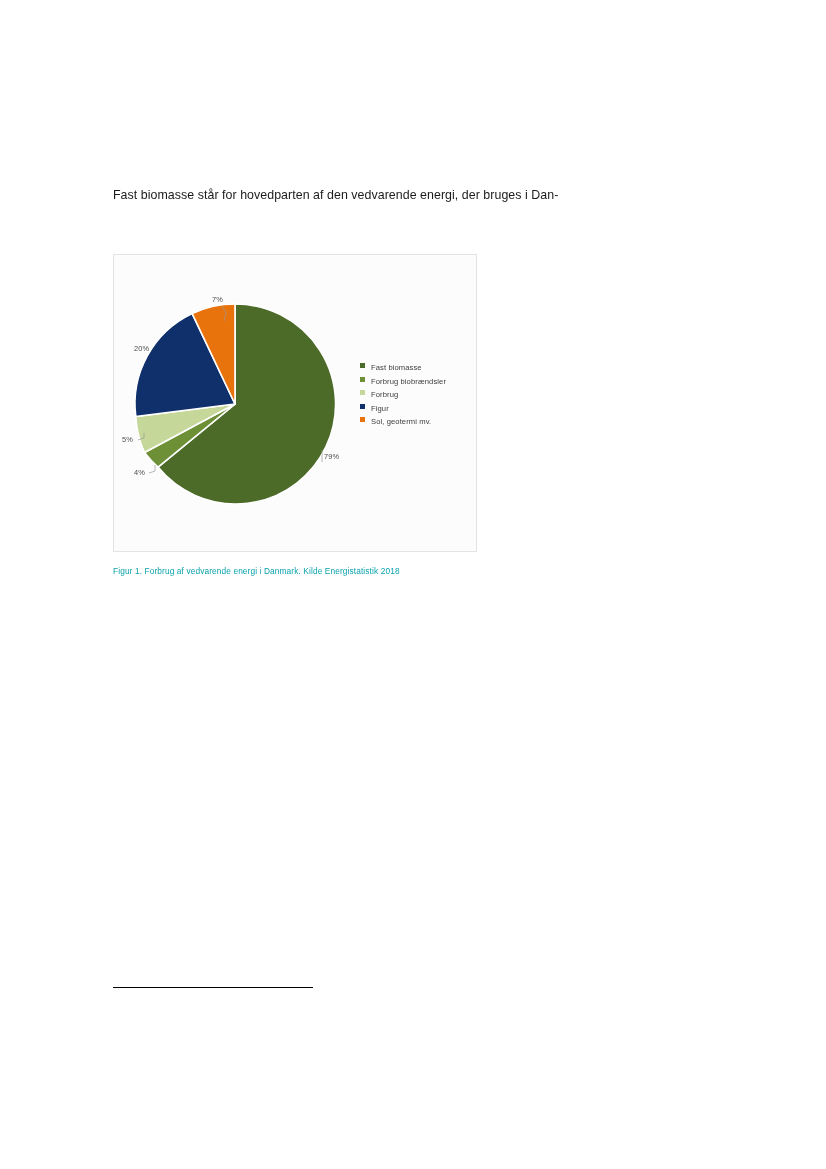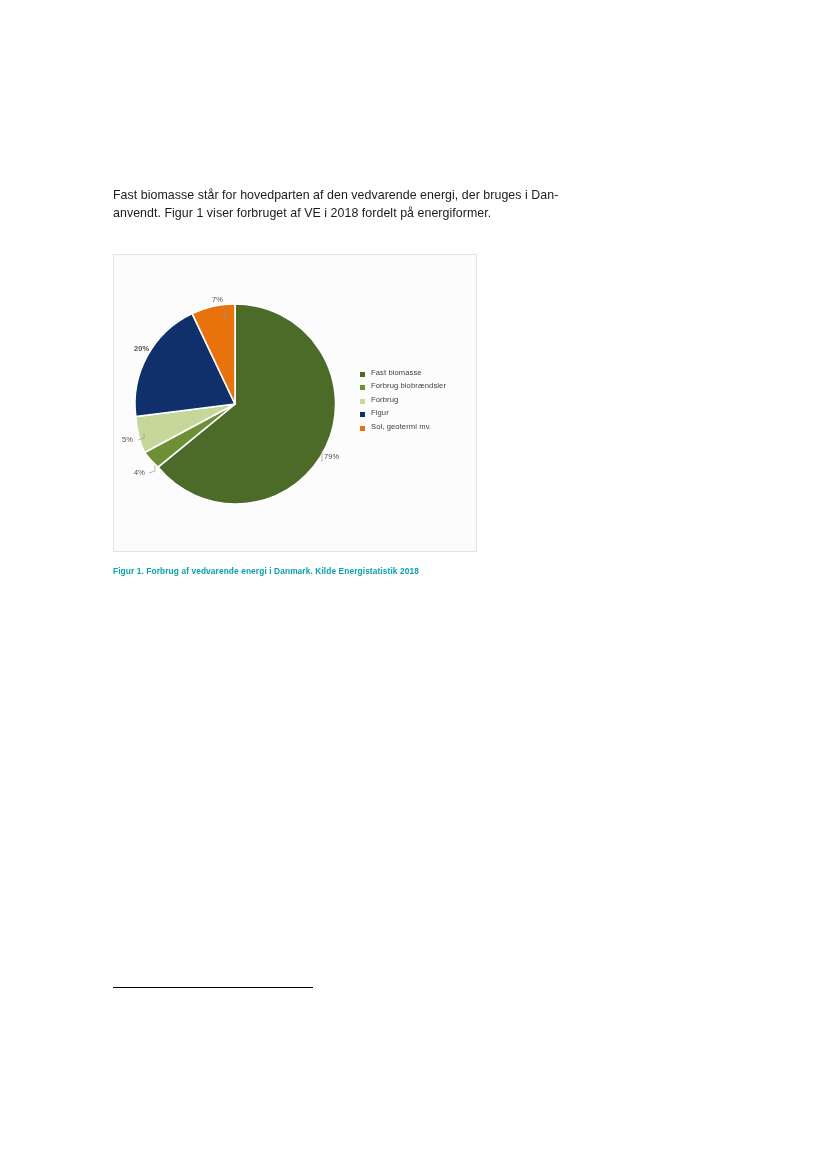--- a/index.html
+++ b/index.html
@@ -61,35 +61,35 @@
 
   .pct-label {
     position: absolute;
     font-size: 7.4px;
     color: #4d4d4d;
     letter-spacing: 0.2px;
     white-space: nowrap;
     font-family: "Liberation Sans", sans-serif;
   }
   .pct-7  { left: 98px;  top: 40px; }
-  .pct-20 { left: 20px;  top: 89px; font-weight: bold; }
+  .pct-20 { left: 20px;  top: 89px; }
   .pct-5  { left: 8px;   top: 180px; }
   .pct-4  { left: 20px;  top: 213px; }
   .pct-64 { left: 210px; top: 197px; }
 
   
   .legend {
     position: absolute;
     left: 246px;
     top: 108px;
     width: 118px;
   }
   .legend-row {
     display: flex;
-    align-items: flex-end;
+    align-items: flex-start;
     height: 13.6px;
     white-space: nowrap;
   }
   .legend-swatch {
     width: 5px;
     height: 5px;
     flex: 0 0 5px;
     margin-right: 6px;
     display: inline-block;
   }
@@ -100,21 +100,21 @@
     line-height: 9px;
   }
 
   
   .figure-caption {
     position: absolute;
     left: 78px;
     top: 566px;
     width: 420px;
     font-size: 8.3px;
-    font-weight: bold;
+    font-weight: normal;
     color: #0aa2ac;
     letter-spacing: 0.12px;
     white-space: nowrap;
   }
 
   
   .footnote-rule {
     position: absolute;
     left: 78px;
     top: 987px;
@@ -123,21 +123,20 @@
     border-top: 1px solid #000000;
   }
 </style>
 </head>
 <body>
 
 <div class="page">
 
   <div class="body-text">
     <span>Fast biomasse står for hovedparten af den vedvarende energi, der bruges i Dan-</span>
-    <span>anvendt. Figur 1 viser forbruget af VE i 2018 fordelt på energiformer.</span>
   </div>
 
   <div class="figure-frame">
 
     <div class="pie-wrap">
 
       <svg class="pie-svg" width="364" height="298" viewBox="0 0 364 298">
 
         <path d="M 121 149 L 121 49 A 100 100 0 1 1 44.02 212.13 Z" fill="#4c6b28" stroke="#ffffff" stroke-width="1.6"></path>
 

